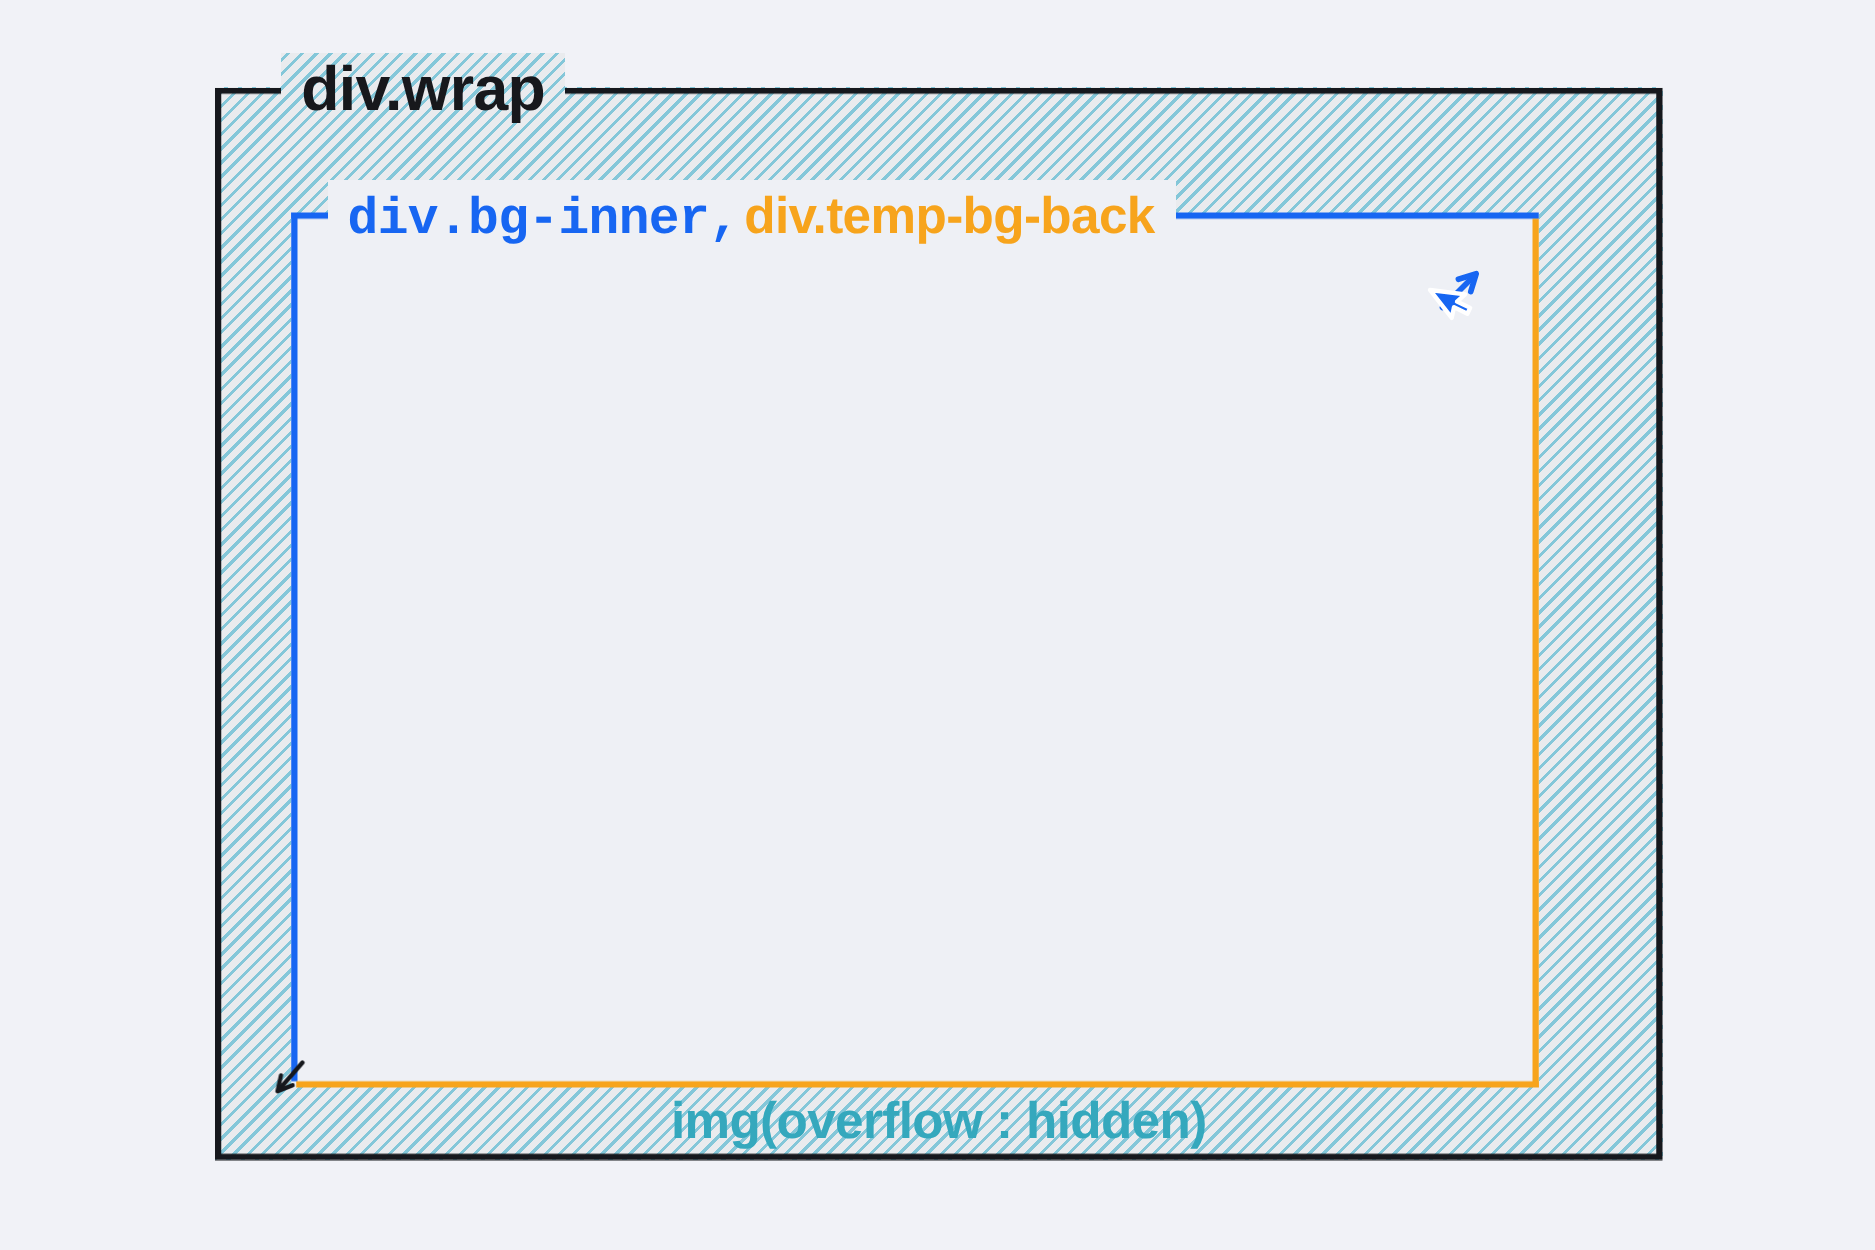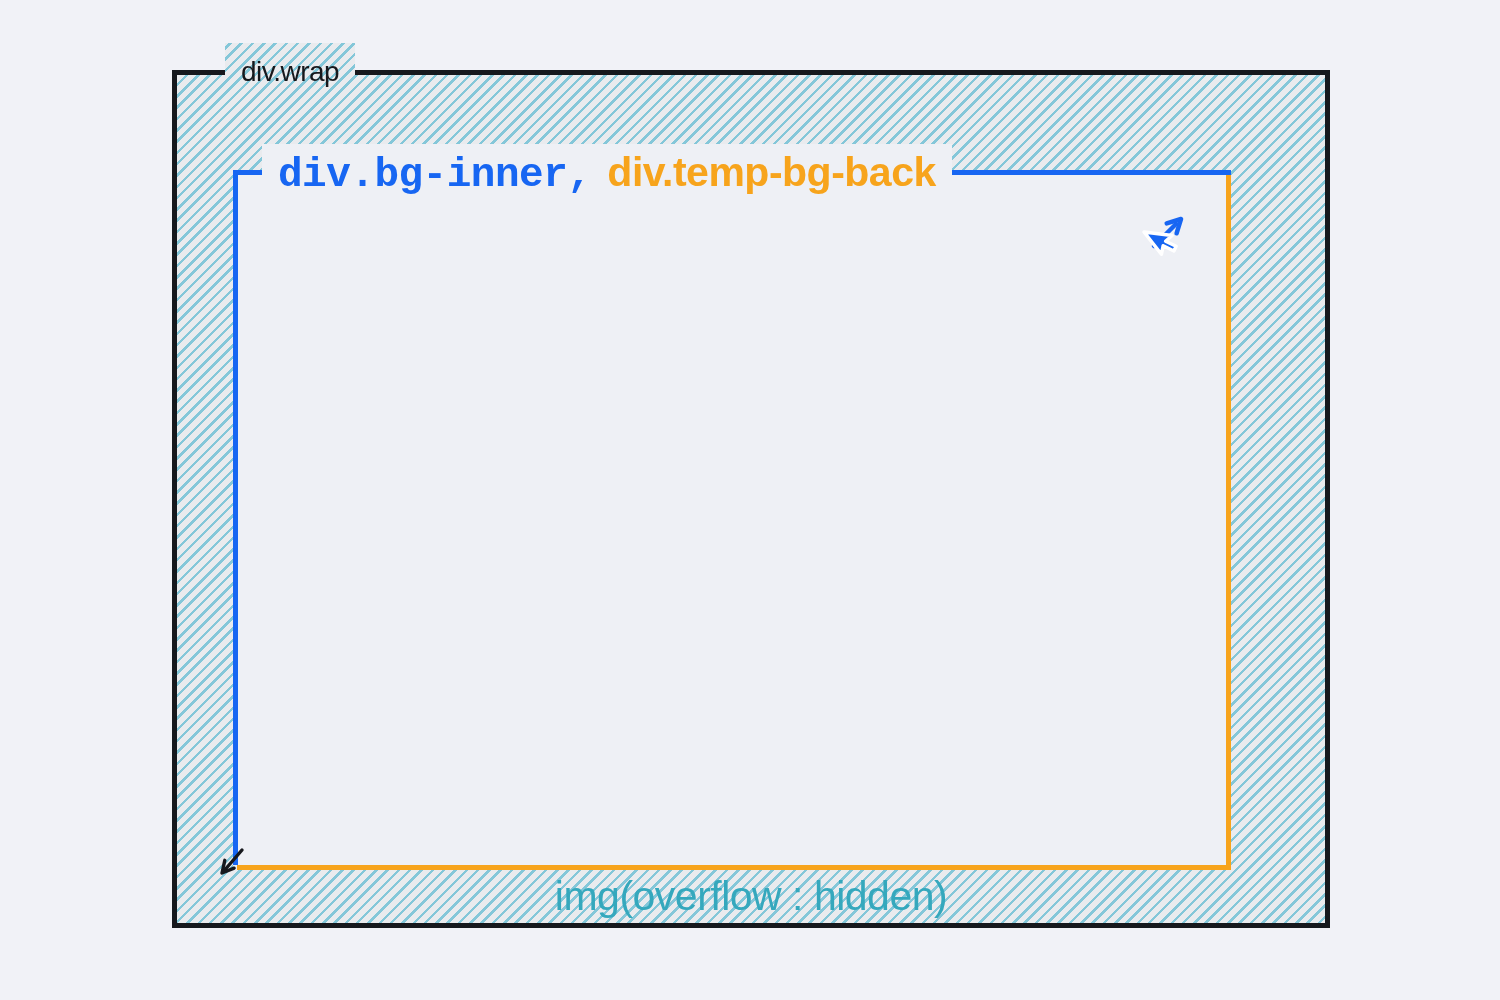--- a/index.html
+++ b/index.html
@@ -28,21 +28,21 @@
     background-attachment:fixed;
   }
   
   .wrap-box{
     left:172px;top:70px;width:1158px;height:858px;
     box-sizing:border-box;border:5px solid var(--c-outer_border);
   }
   .wrap-label{
     left:225px;top:43px;height:57px;line-height:57px;
     padding:0 16px;
-    font-size:28px;font-weight:400;letter-spacing:-0.5px;
+    font-size:50px;font-weight:700;letter-spacing:-0.5px;
     color:var(--c-label_text);
     white-space:nowrap;
   }
   
   .inner-fill{
     left:233px;top:170px;width:998px;height:700px;
     background:var(--c-inner_fill);
   }
   .line{background:var(--c-blue);}
   .line.orange{background:var(--c-orange);}
@@ -51,26 +51,26 @@
   .inner-right-line{left:1226px;top:175px;width:5px;height:695px;}
   .inner-bottom-line{left:237px;top:865px;width:994px;height:5px;}
   
   .inner-label{
     left:262px;top:144px;height:56px;line-height:56px;
     padding:0 16px;background:var(--c-inner_fill);
     font-size:41px;font-weight:700;letter-spacing:-0.5px;
     white-space:nowrap;
   }
   .inner-label .primary{color:var(--c-blue);font-family:Liberation Mono, monospace;}
-  .inner-label .secondary{color:var(--c-orange);margin-left:16px;}
+  .inner-label .secondary{color:var(--c-orange);margin-left:4px;}
   
   .overflow-label{
     left:172px;top:869px;width:1158px;height:54px;line-height:54px;
     text-align:center;
-    font-size:41px;font-weight:400;letter-spacing:-0.5px;
+    font-size:41px;font-weight:700;letter-spacing:-0.5px;
     color:var(--c-teal_text);
   }
   
   .cursor-svg{left:1128px;top:196px;}
   .cursor-svg .shaft,.cursor-svg .head{
     fill:none;stroke:var(--c-blue);stroke-width:4.5;
     stroke-linecap:round;stroke-linejoin:round;
   }
   .cursor-svg .pointer{
     fill:var(--c-blue);stroke:#ffffff;stroke-width:2.4;

